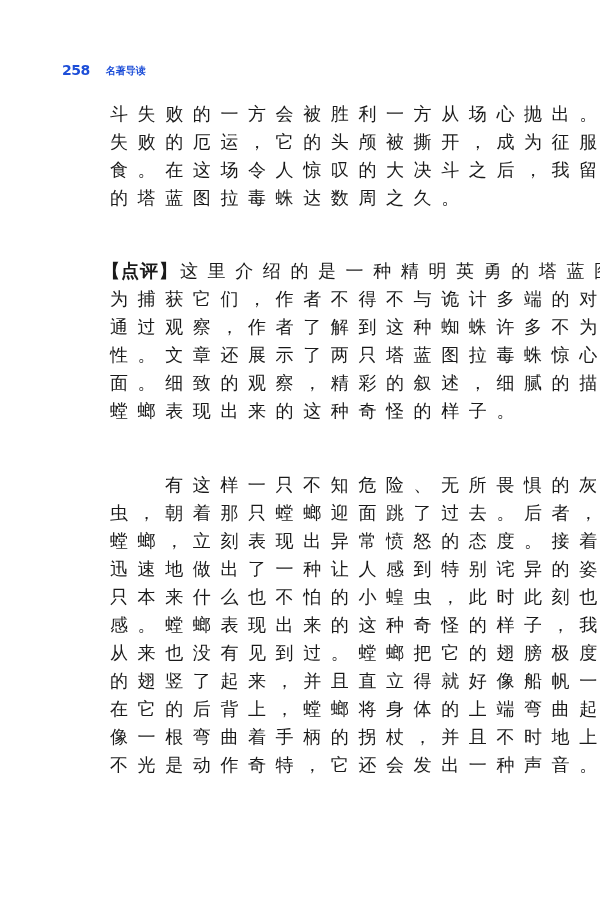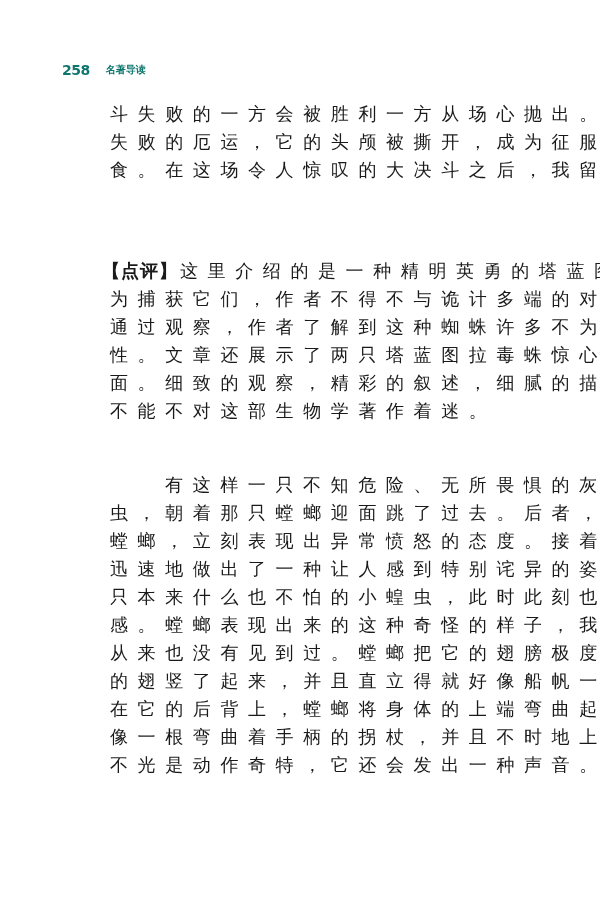--- a/index.html
+++ b/index.html
@@ -13,24 +13,24 @@
       position: relative;
       overflow: hidden;
       color: #1a1a1a;
       font-family: "DejaVu Serif", "Liberation Serif", serif;
     }
     .page-header {
       position: absolute;
       left: 62px;
       top: 62px;
       display: flex;
-      align-items: center;
+      align-items: flex-end;
       font-family: "DejaVu Sans", "Liberation Sans", sans-serif;
       font-weight: bold;
-      color: #0f766e;
+      color: #1d4ed8;
     }
     .page-number {
       font-size: 14px;
       letter-spacing: -0.5px;
       margin-right: 16px;
     }
     .book-title {
       font-size: 10px;
     }
     .text-block {
@@ -64,29 +64,30 @@
 
 <div class="page-header">
   <span class="page-number">258</span>
   <span class="book-title">名著导读</span>
 </div>
 
 <div class="text-block" id="para1">
   <div class="line">斗失败的一方会被胜利一方从场心抛出。它必须承受</div>
   <div class="line">失败的厄运，它的头颅被撕开，成为征服者口中的美</div>
   <div class="line">食。在这场令人惊叹的大决斗之后，我留下那只得胜</div>
+  <div class="line">的塔蓝图拉毒蛛达数周之久。</div>
 </div>
 
 <div class="text-block" id="comment">
   <div class="line"><span class="label-bold">【点评】</span><span>这里介绍的是一种精明英勇的塔蓝图拉毒蛛。</span></div>
   <div class="line">为捕获它们，作者不得不与诡计多端的对手斗智斗勇。</div>
   <div class="line">通过观察，作者了解到这种蜘蛛许多不为人知的生活习</div>
   <div class="line">性。文章还展示了两只塔蓝图拉毒蛛惊心动魄的厮杀场</div>
   <div class="line">面。细致的观察，精彩的叙述，细腻的描写，都使我们</div>
-  <div class="line">不能不对这部生物学著作着迷。</div>
+  <div class="line">螳螂表现出来的这种奇怪的样子。</div>
 </div>
 
 <div class="text-block" id="para2">
   <div class="line indent">有这样一只不知危险、无所畏惧的灰颜色的蝗</div>
   <div class="line">虫，朝着那只螳螂迎面跳了过去。后者，也就是那只</div>
   <div class="line">螳螂，立刻表现出异常愤怒的态度。接着，反应十分</div>
   <div class="line">迅速地做出了一种让人感到特别诧异的姿势，使得那</div>
   <div class="line">只本来什么也不怕的小蝗虫，此时此刻也充满了恐惧</div>
   <div class="line">感。螳螂表现出来的这种奇怪的样子，我敢肯定，你</div>
   <div class="line">从来也没有见到过。螳螂把它的翅膀极度地张开，它</div>

